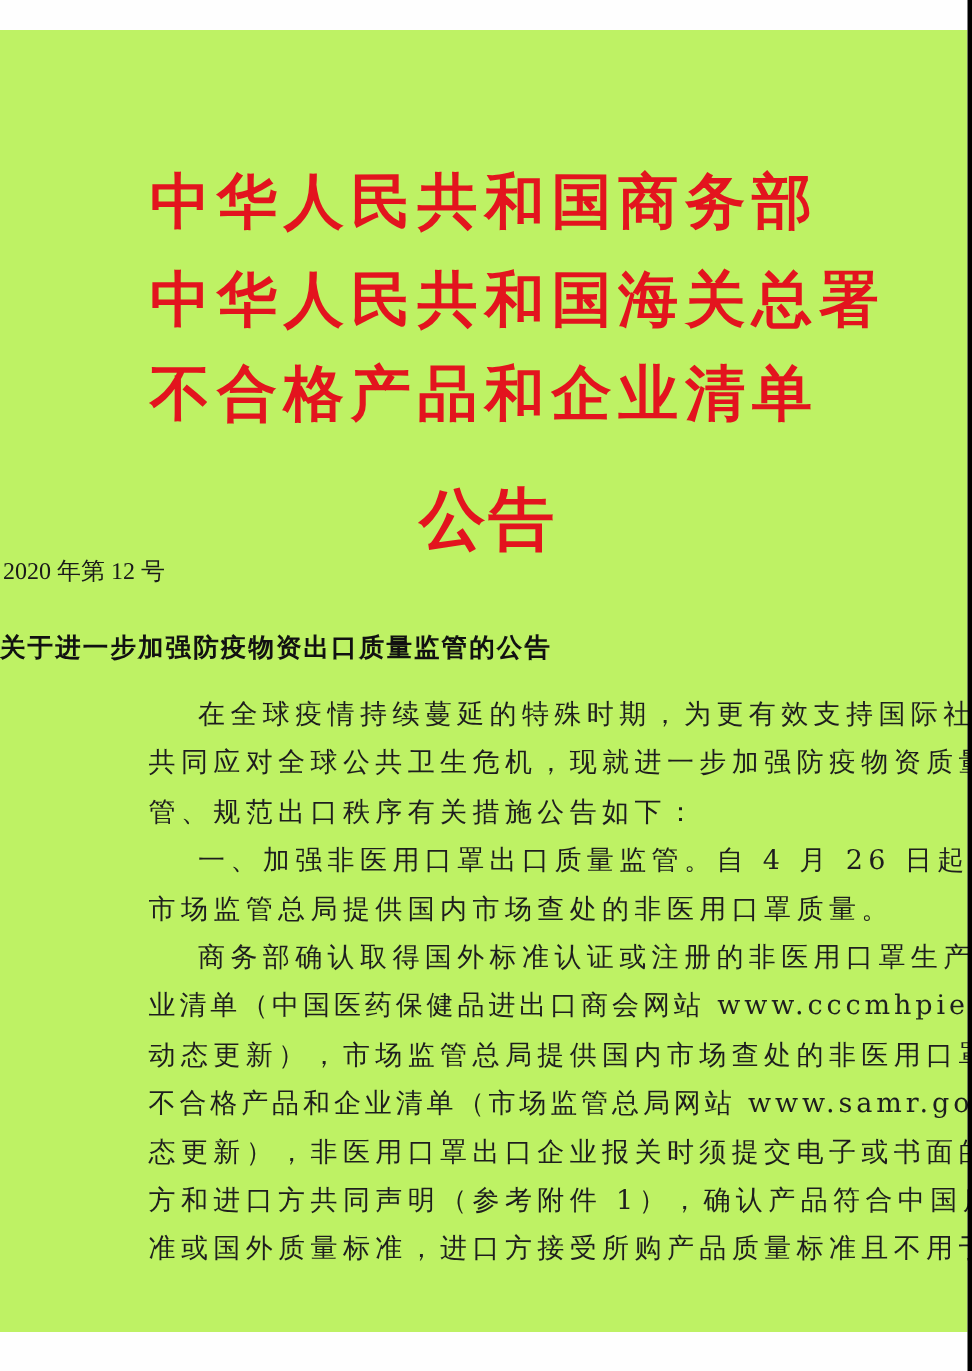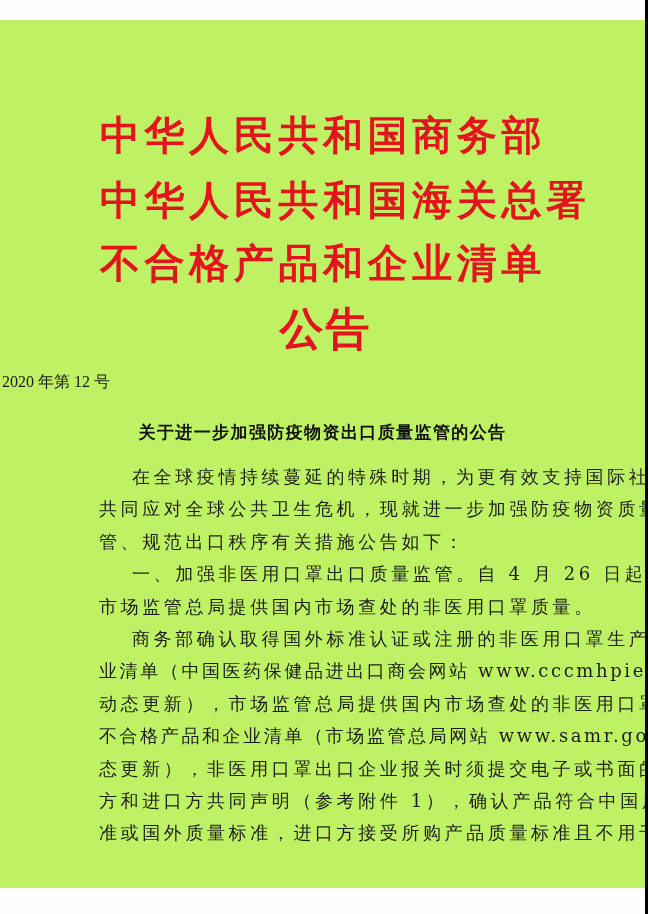--- a/index.html
+++ b/index.html
@@ -43,26 +43,26 @@
       white-space: nowrap;
       text-align: left;
     }
     .masthead-line.l1 { top: 92px; }
     .masthead-line.l2 { top: 157px; }
     .masthead-line.l3 { top: 220px; }
     .masthead-title {
       position: absolute;
       left: 0;
       width: 645px;
-      top: 284px;
+      top: 302px;
       height: 50px;
       line-height: 50px;
       text-align: center;
       color: #e3141e;
-      font-family: Liberation Sans, sans-serif;
+      font-family: Liberation Serif, serif;
       font-weight: bold;
       font-size: 44px;
       letter-spacing: 2px;
       padding-left: 6px;
       box-sizing: border-box;
     }
     .doc-number {
       position: absolute;
       left: 0;
       width: 645px;
@@ -75,21 +75,21 @@
       padding-left: 2px;
       box-sizing: border-box;
     }
     .doc-subject {
       position: absolute;
       left: 0;
       width: 645px;
       top: 400px;
       height: 24px;
       line-height: 24px;
-      text-align: center;
+      text-align: left;
       color: #111;
       font-family: "DejaVu Sans", "Liberation Sans", sans-serif;
       font-weight: bold;
       font-size: 17px;
       letter-spacing: 1.4px;
       padding-left: 0px;
       box-sizing: border-box;
     }
     .body-text {
       position: absolute;

